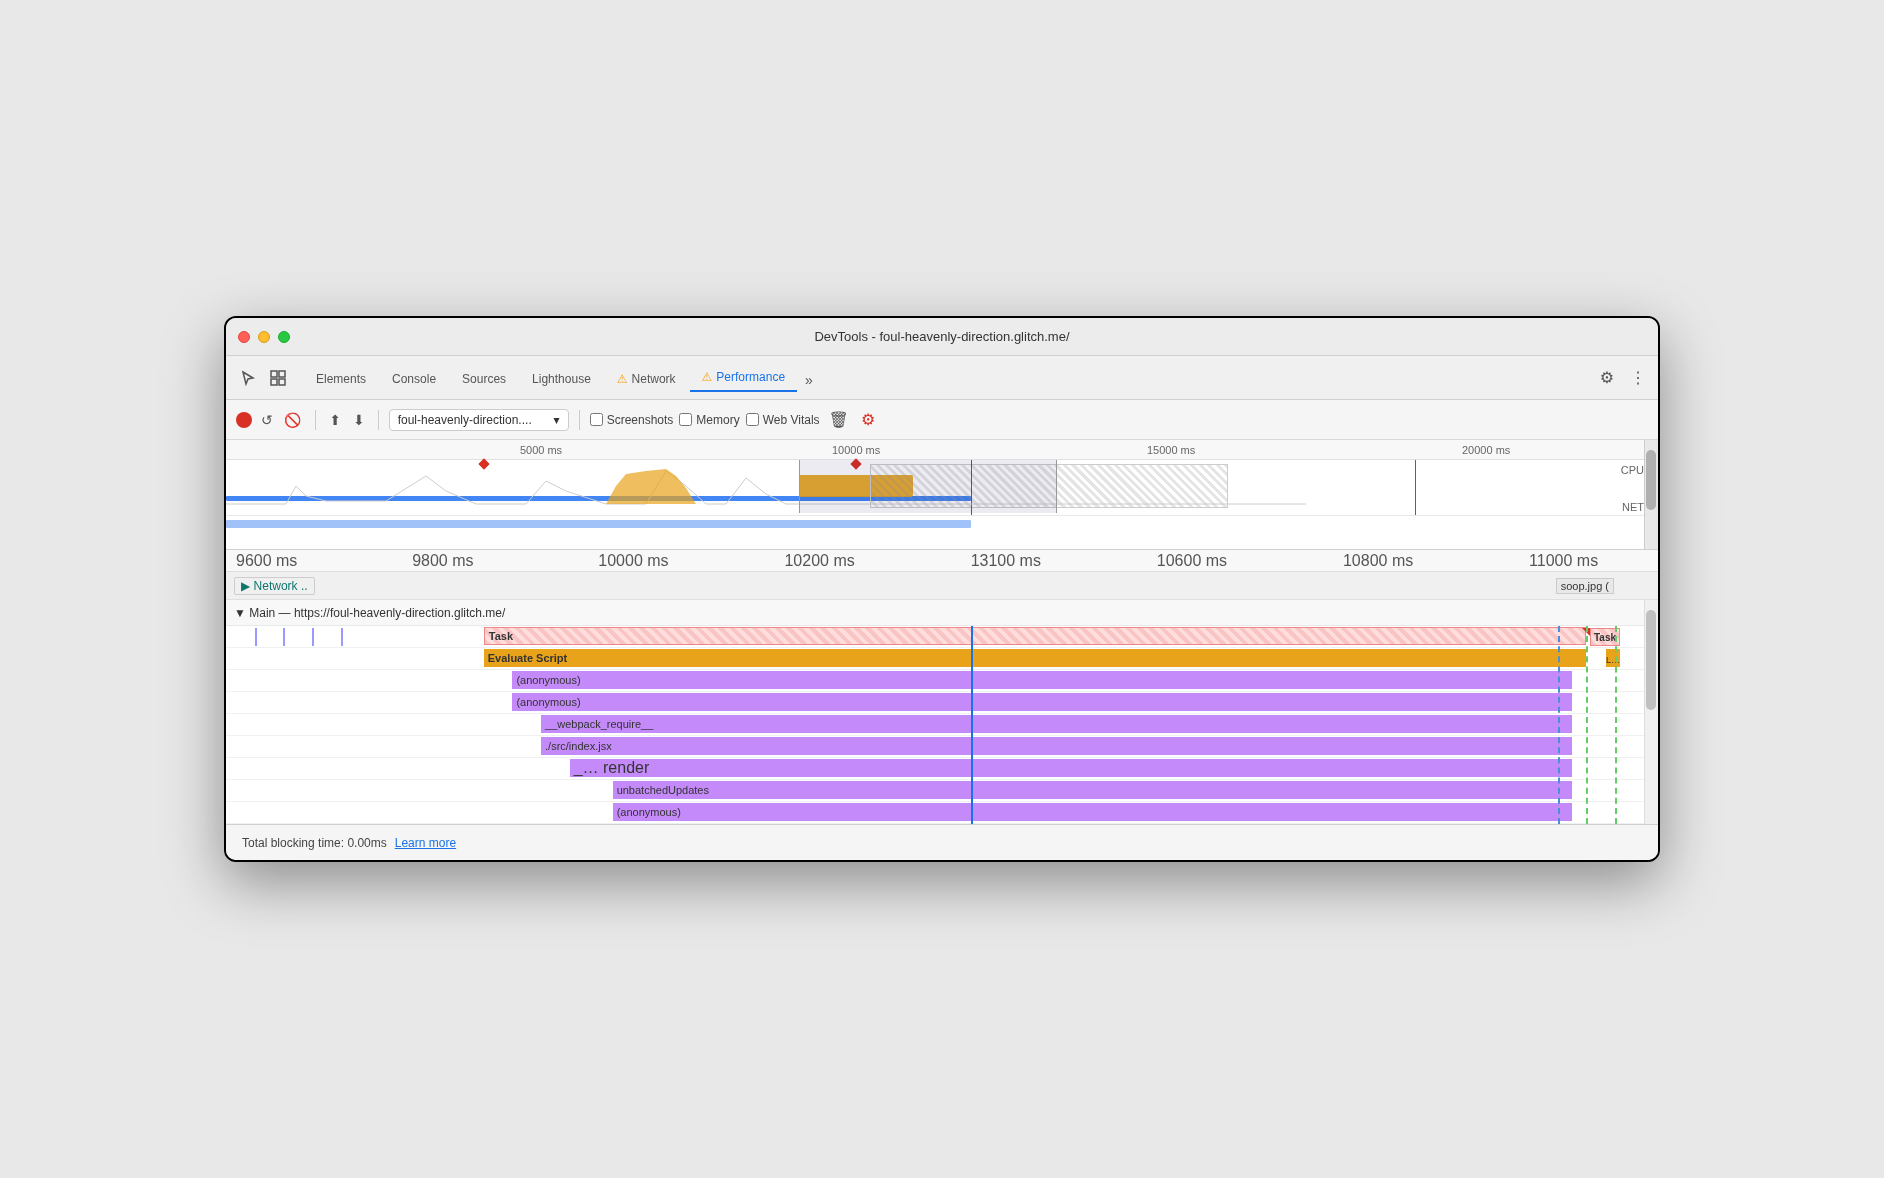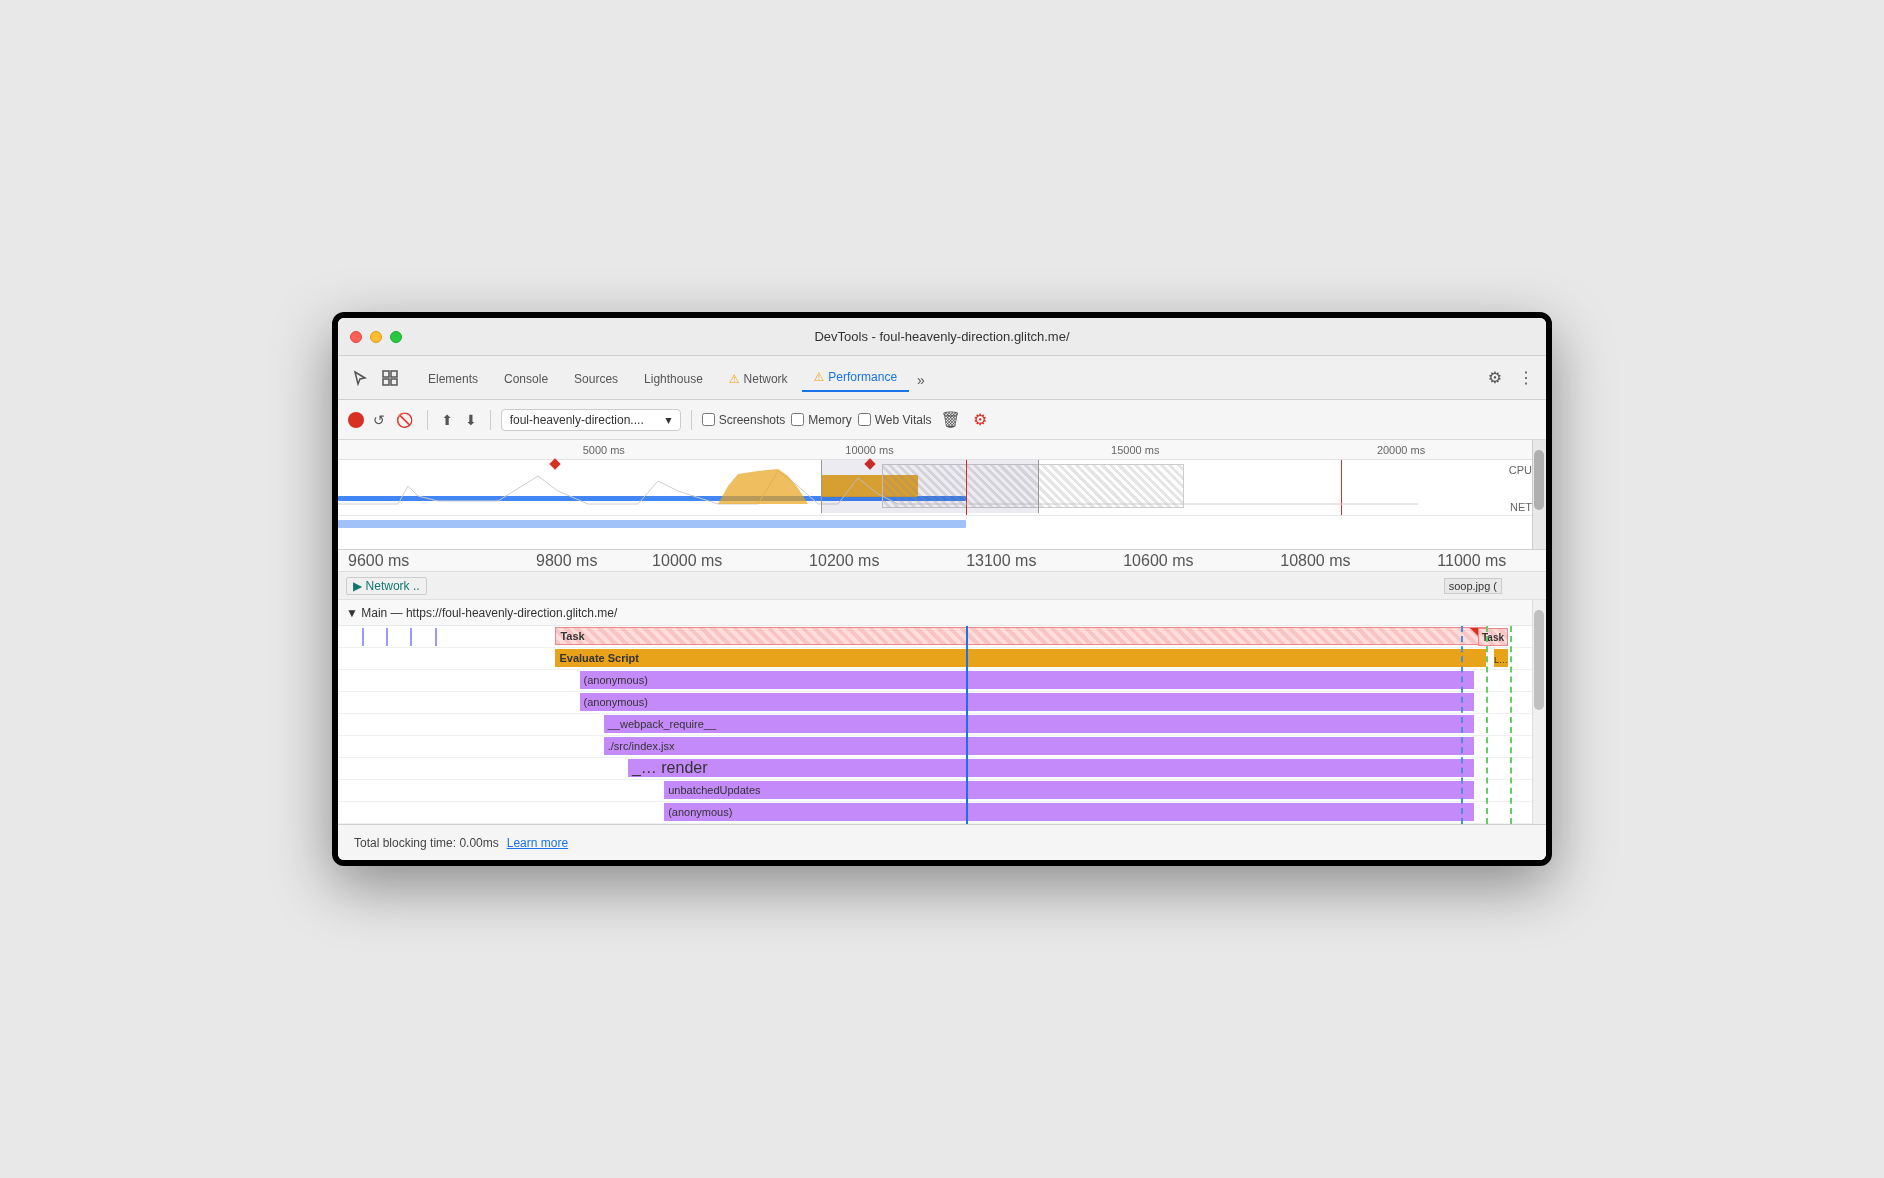--- a/index.html
+++ b/index.html
@@ -5,26 +5,26 @@
     * { box-sizing: border-box; margin: 0; padding: 0; }
     body {
       background: #e8e8e8;
       display: flex;
       justify-content: center;
       align-items: center;
       min-height: 100vh;
       font-family: -apple-system, BlinkMacSystemFont, 'Helvetica Neue', Arial, sans-serif;
     }
     .window {
-      width: 1220px;
+      width: 1436px;
       background: #f5f5f5;
       border-radius: 12px;
       box-shadow: 0 20px 60px rgba(0,0,0,0.4);
       overflow: hidden;
-      border: 6px solid #000000;
+      border: 2px solid #000000;
     }
     
     .title-bar {
       background: #ececec;
       height: 38px;
       display: flex;
       align-items: center;
       padding: 0 12px;
       border-bottom: 1px solid #d0d0d0;
       position: relative;
@@ -471,21 +471,21 @@
 
     <div style="position:absolute;top:20px;left:40%;width:18%;height:53px;background:rgba(0,0,80,0.08);border-left:1px solid #999;border-right:1px solid #999;"></div>
 
     <div class="overview-scrollbar">
       <div style="position:absolute;top:10px;left:1px;width:10px;height:60px;background:#b0b0b0;border-radius:5px;"></div>
     </div>
   </div>
 
   <div class="time-ruler-bottom" style="position:relative;height:22px;background:#f8f8f8;border-bottom:1px solid #ddd;font-size:16px;display:flex;align-items:center;overflow:hidden;">
     <span style="position:absolute;left:10px;">9600 ms</span>
-    <span style="position:absolute;left:13%;margin-left:41px;">9800 ms</span>
+    <span style="position:absolute;left:13%;">9800 ms</span>
     <span style="position:absolute;left:26%;">10000 ms</span>
     <span style="position:absolute;left:39%;">10200 ms</span>
     <span style="position:absolute;left:52%;">13100 ms</span>
     <span style="position:absolute;left:65%;">10600 ms</span>
     <span style="position:absolute;left:78%;">10800 ms</span>
     <span style="position:absolute;left:91%;">11000 ms</span>
   </div>
 
   <div class="network-row-header" style="position:relative;overflow:hidden;">
     <span style="font-size:12px;color:#0f766e;background:#f0f0f0;padding:1px 6px;border-radius:2px;border:1px solid #ccc;">

